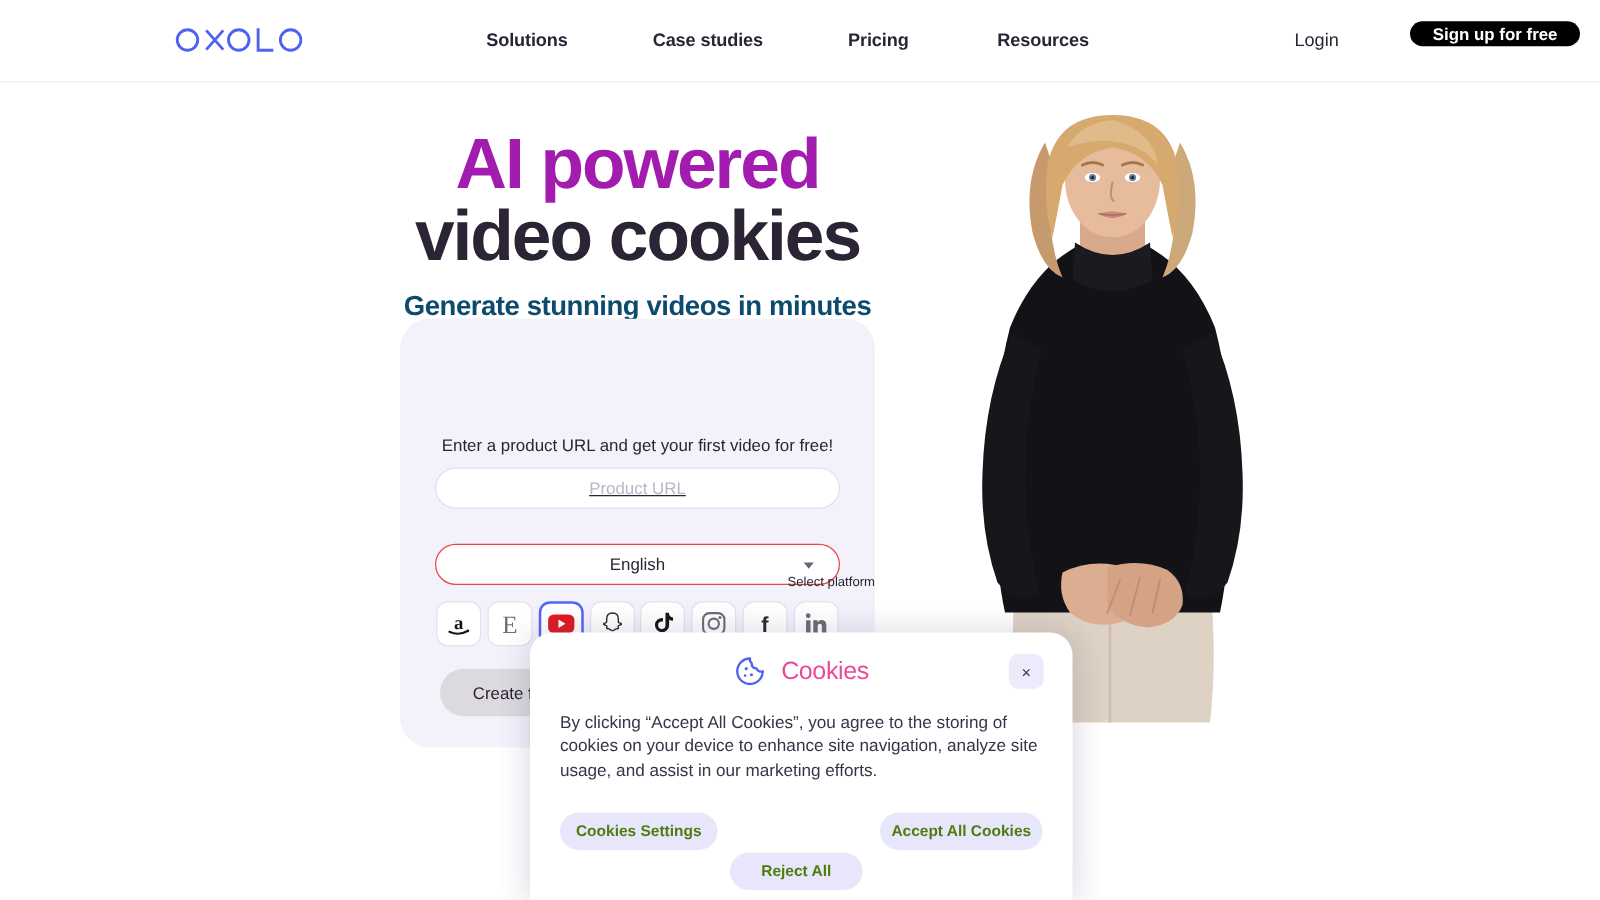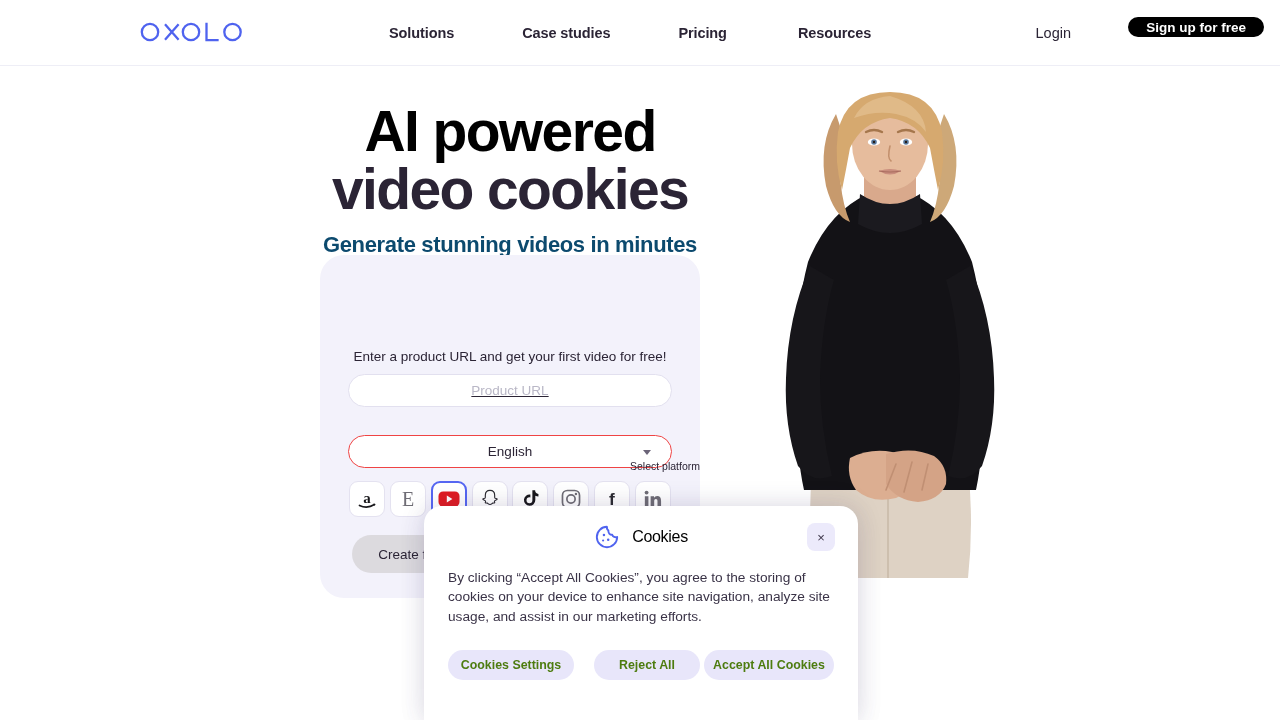--- a/index.html
+++ b/index.html
@@ -57,21 +57,21 @@
 
   
   #hero { position: absolute; top: 66px; left: 0; width: 1280px; height: 654px; background: #ffffff; }
 
   #headline {
     position: absolute; left: 140px; top: 36px;
     width: 740px; text-align: center;
     font-size: 57px; font-weight: bold;
     line-height: 58px; letter-spacing: -1.6px;
   }
-  .hl-blue { color: #000000; display: block; text-align: center; }
+  .hl-blue { color: #a21caf; display: block; text-align: center; }
   .hl-dark { color: #2b2435; display: block; }
 
   #subheadline {
     position: absolute; left: 140px; top: 166px;
     width: 740px; text-align: center;
     font-size: 22px; font-weight: bold; color: #0c4a6e;
     letter-spacing: -0.35px;
   }
 
   
@@ -162,21 +162,21 @@
     width: 434px; height: 214px;
     background: #ffffff;
     border-radius: 18px 18px 0 0;
     box-shadow: 0 -2px 26px rgba(70,60,110,0.13), 0 6px 26px rgba(70,60,110,0.10);
     z-index: 40;
   }
   #cookie-header {
     position: absolute; left: 0; top: 18px; width: 434px;
     display: flex; align-items: center; justify-content: center; gap: 12px;
   }
-  #cookie-title { font-size: 16px; color: #000000; letter-spacing: -0.3px; }
+  #cookie-title { font-size: 20px; color: #ec4899; letter-spacing: -0.3px; }
   #cookie-close-btn {
     position: absolute; right: 23px; top: 17px;
     width: 28px; height: 28px;
     background: #eceafb; border: none; border-radius: 8px;
     color: #3a3347; font-size: 13px;
     font-family: "Liberation Sans", sans-serif;
     cursor: pointer; display: flex; align-items: center; justify-content: center;
     padding: 0;
   }
   #cookie-body {
@@ -189,21 +189,21 @@
     width: 386px; height: 30px;
   }
   .cookie-btn {
     position: absolute; top: 0; height: 30px;
     background: #e8e6fa; border: none; border-radius: 15px;
     font-family: "Liberation Sans", sans-serif;
     font-size: 12.4px; font-weight: bold; color: #4d7c0f;
     cursor: pointer; white-space: nowrap;
   }
   #cookies-settings-btn { left: 0; width: 126px; }
-  #reject-all-btn { left: 146px; width: 106px; }
+  #reject-all-btn { left: 136px; width: 106px; margin-top: 32px; }
   #accept-all-btn { left: 256px; width: 130px; }
 </style>
 </head>
 <body>
 
 <div id="page">
 
   <div id="header">
 
     <div id="logo">

